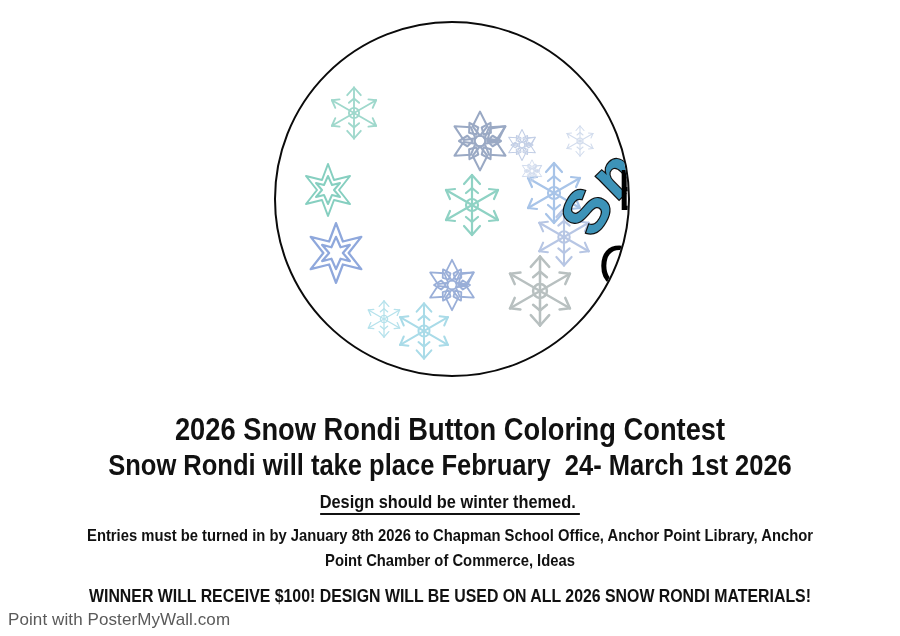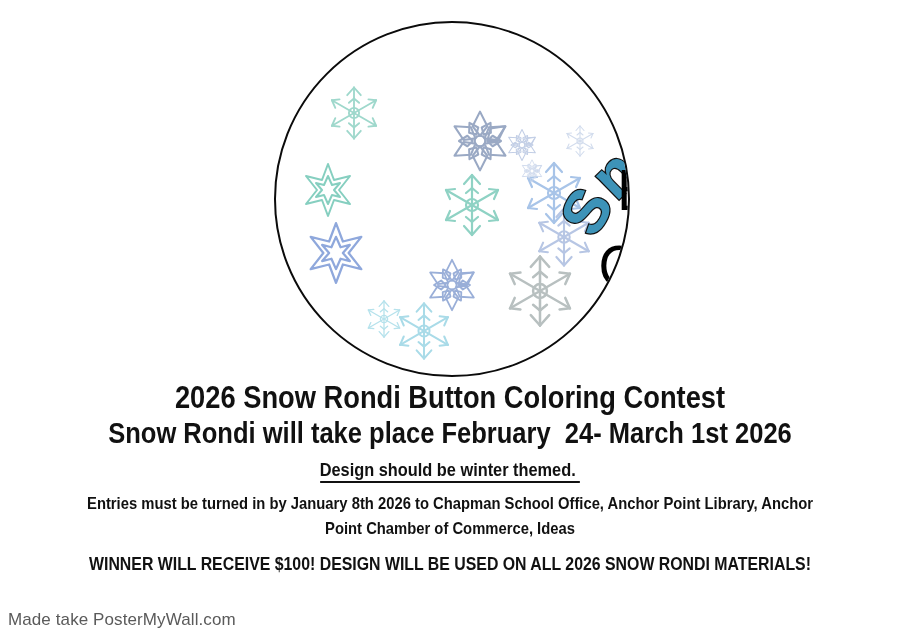--- a/index.html
+++ b/index.html
@@ -53,21 +53,21 @@
     transform:scaleX(0.93);
     transform-origin:center;
     margin-bottom:20px;
     white-space:nowrap;
   }
   .badge-word:last-child{margin-bottom:0;}
 
   
   .body-text{
     position:absolute;
-    left:0;top:380px;width:900px;
+    left:0;top:412px;width:900px;
     text-align:center;
     color:#111111;
   }
   .tl{
     margin:0;
     font-family:"Liberation Sans", sans-serif;
     font-weight:700;
     color:#111111;
     white-space:pre-wrap;
   }
@@ -284,15 +284,15 @@
   </div>
 
   <div class="body-text">
     <p class="tl line-title">2026 Snow Rondi Button Coloring Contest</p>
     <p class="tl line-sub">Snow Rondi will take place February  24- March 1st 2026</p>
     <p class="tl line-theme"><span>Design should be winter themed. </span></p>
     <p class="tl line-entries">Entries must be turned in by January 8th 2026 to Chapman School Office, Anchor Point Library, Anchor Point Chamber of Commerce, Ideas</p>
     <p class="tl line-winner">WINNER WILL RECEIVE $100! DESIGN WILL BE USED ON ALL 2026 SNOW RONDI MATERIALS!</p>
   </div>
 
-  <div class="watermark">Made take PosterMyWall.com</div>
+  <div class="watermark">Point with PosterMyWall.com</div>
 
 </div>
 
 </body></html>

